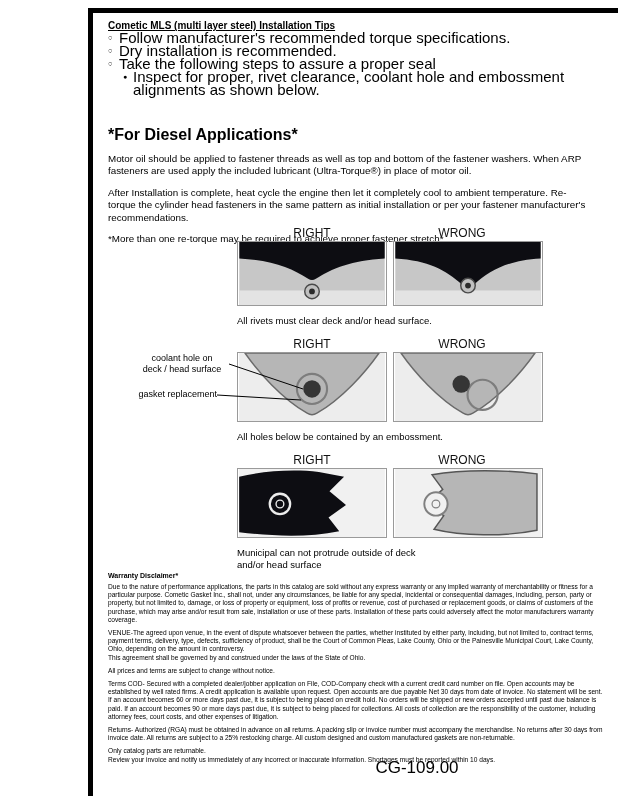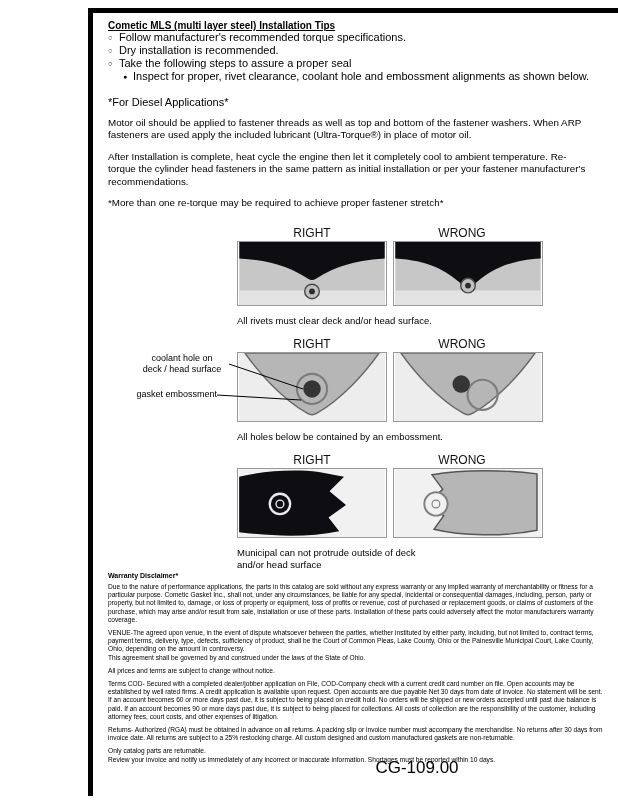--- a/index.html
+++ b/index.html
@@ -6,27 +6,27 @@
   html,body { width:618px; height:800px; background:#ffffff; color:#000;
     font-family:"Liberation Sans", sans-serif; }
   body { position:relative; overflow:hidden; }
 
   .frame { position:absolute; left:88px; top:8px; width:530px; height:788px;
     border-top:5px solid #000; border-left:5px solid #000; }
 
   .content { position:absolute; left:108px; top:20px; width:496px; }
   .title { font-size:10px; font-weight:bold; text-decoration:underline; }
 
-  .bullets { list-style:none; font-size:11px; line-height:13px; }
+  .bullets { list-style:none; font-size:15px; line-height:13px; }
   .bullets li { position:relative; padding-left:11px; }
   .bullets li::before { content:"○"; position:absolute; left:0; top:0; font-size:7.5px; }
   .subs { margin-left:14px; }
   .subs li::before { content:"●"; left:1px; font-size:7px; }
 
-  .diesel-heading { font-size:11px; font-weight:normal; margin-top:13px; }
+  .diesel-heading { font-size:16px; font-weight:bold; margin-top:30px; }
   .para { font-size:9.8px; line-height:12.4px; margin-top:9px; width:486px; }
   .note { margin-top:9px; }
 
   .figures { position:absolute; left:237px; top:226px; width:306px; }
   .fig { position:relative; }
   .fig + .fig { margin-top:10px; }
   .fig-labels { display:flex; height:15px; }
   .fig-labels span { width:150px; text-align:center; font-size:12px; color:#111; }
   .fig-panels { display:flex; gap:6px; }
   .panel { width:150px; display:block; border:1px solid #9a9a9a; background:#fff; }
@@ -97,21 +97,21 @@
     <div class="fig-caption">All rivets must clear deck and/or head surface.</div>
   </div>
 
   <div class="fig">
     <div class="fig-labels">
       <span>RIGHT</span>
       <span>WRONG</span>
     </div>
     <div class="callout callout-1">coolant hole on
 deck / head surface</div>
-    <div class="callout callout-2">gasket embossment</div>
+    <div class="callout callout-2">gasket replacement</div>
     <svg class="leader-svg" viewBox="0 0 104 58">
       <line x1="20" y1="11" x2="94" y2="36" stroke="#000" stroke-width="1"></line>
       <line x1="8" y1="42" x2="92" y2="47" stroke="#000" stroke-width="1"></line>
     </svg>
     <div class="fig-panels">
       <svg class="panel" viewBox="0 0 150 70" height="70">
         <rect width="150" height="70" fill="#ededed"></rect>
         <path stroke="#6a6a6a" stroke-width="1.5" d="M6,0 H144 C130,20 106,47 80,62 Q75,65 70,62 C44,47 20,20 6,0 Z" fill="#b6b6b6"></path>
         <circle cx="75" cy="37" r="15.5" fill="none" stroke="#7d7d7d" stroke-width="2.2"></circle>
         <circle cx="75" cy="37" r="9" fill="#353535"></circle>

